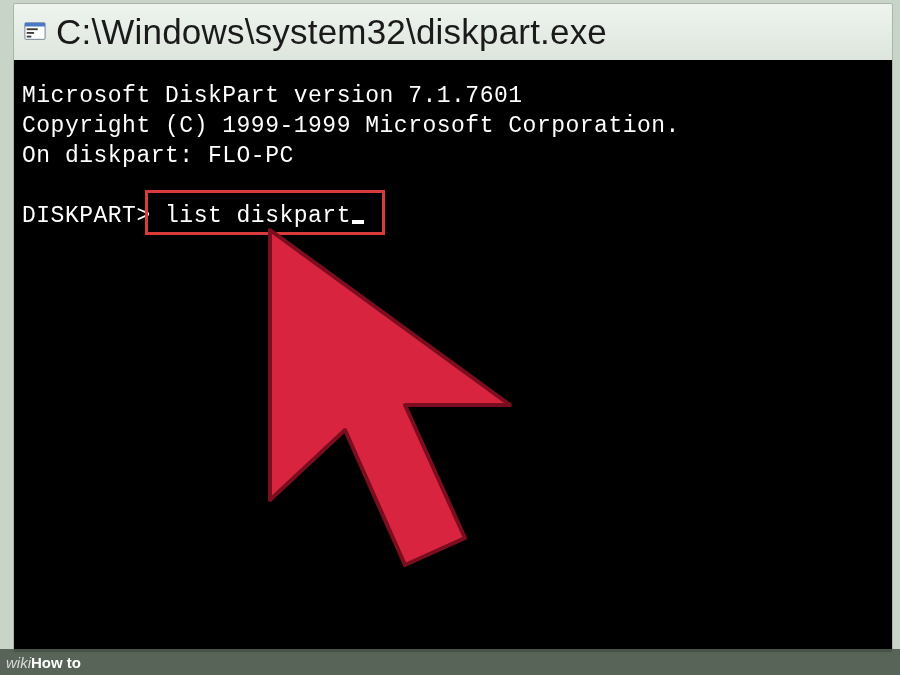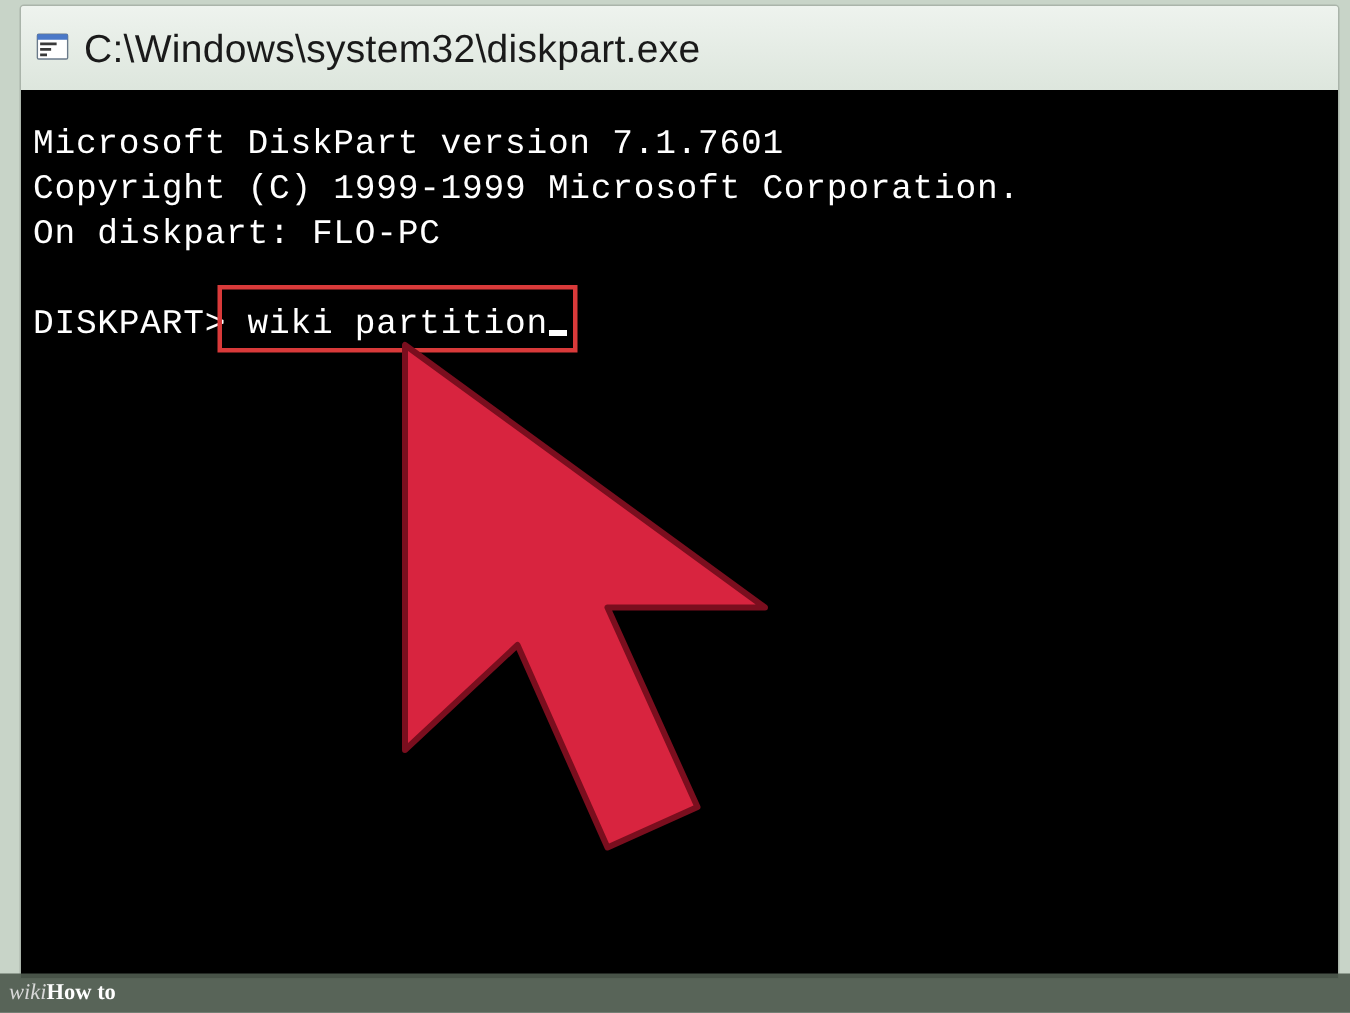--- a/index.html
+++ b/index.html
@@ -31,21 +31,21 @@
     gap: 10px;
     border-bottom: 1px solid #b8c4b8;
   }
   .app-icon {
     width: 22px;
     height: 22px;
     display: inline-block;
   }
   .app-icon svg { width: 100%; height: 100%; }
   .title-text {
-    font-size: 26px;
+    font-size: 35px;
     color: #1a1a1a;
     letter-spacing: 0.2px;
     white-space: nowrap;
   }
   .terminal {
     position: absolute;
     left: 0;
     top: 56px;
     right: 0;
     bottom: 0;
@@ -85,21 +85,21 @@
     left: 0;
     right: 0;
     bottom: 0;
     height: 26px;
     background: rgba(78, 90, 78, 0.92);
     color: #f2f2f2;
     font-size: 15px;
     display: flex;
     align-items: center;
     padding-left: 6px;
-    font-family: Liberation Serif, serif;
+    font-family: Liberation Sans, sans-serif;
   }
   .caption-bar .brand {
     font-weight: bold;
     color: #e8e8e8;
   }
   .caption-bar .brand i {
     font-style: italic;
     color: #d8d8d8;
     font-weight: normal;
   }
@@ -123,21 +123,21 @@
         <rect x="3" y="16" width="5" height="2" fill="#3a3a3a"></rect>
       </svg>
     </span>
     <span class="title-text">C:\Windows\system32\diskpart.exe</span>
   </div>
 
   <div class="terminal"><span>Microsoft DiskPart version 7.1.7601</span>
 <span>Copyright (C) 1999-1999 Microsoft Corporation.</span>
 <span>On diskpart: FLO-PC</span>
 
-<span class="prompt-line"><span>DISKPART&gt;</span> <span>wiki partition</span><span class="cursor-block"></span></span></div>
+<span class="prompt-line"><span>DISKPART&gt;</span> <span>list diskpart</span><span class="cursor-block"></span></span></div>
 
 </div>
 
 <div class="highlight-box" style="left:145px; top:190px; width:240px; height:45px;"></div>
 
 <div class="big-cursor" style="left:250px; top:220px;">
   <svg width="360" height="380" viewBox="0 0 360 380">
     <path d="M 20 10
              L 20 280
              L 95 210

